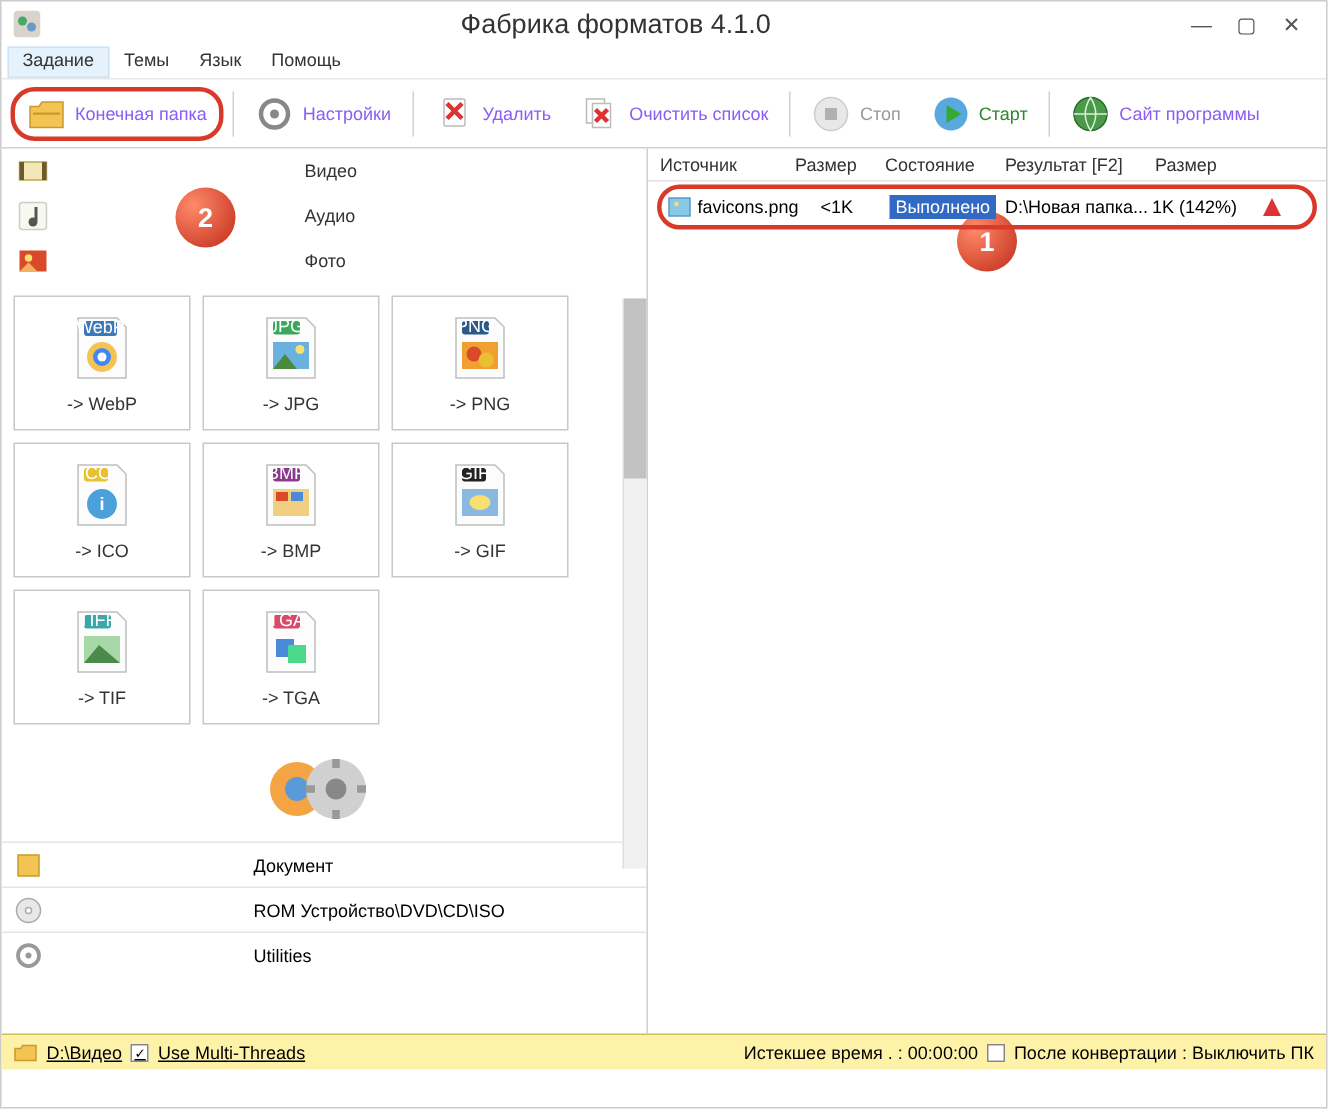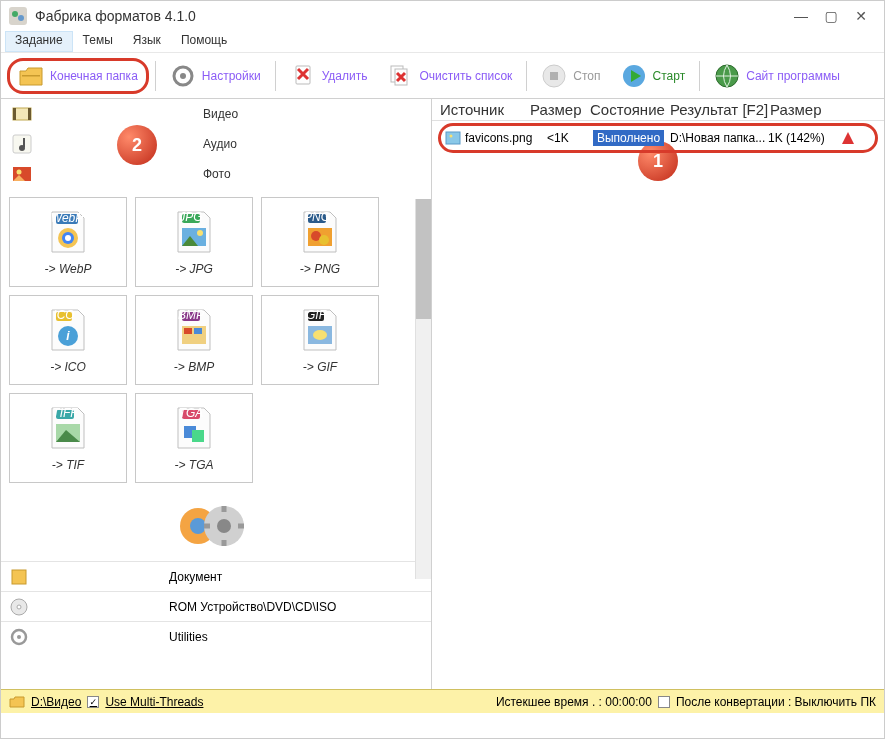--- a/index.html
+++ b/index.html
@@ -1,47 +1,47 @@
 <!DOCTYPE html>
 <html><head>
 <meta charset="utf-8">
 <style>
 * { box-sizing: border-box; margin: 0; padding: 0; font-family: "Segoe UI", Tahoma, sans-serif; font-size: 12px; }
 body { background: #fff; width: 885px; height: 739px; overflow: hidden; border: 1px solid #ccc; }
 .titlebar { display: flex; align-items: center; height: 30px; padding: 0 8px; }
 .titlebar .icon { width: 18px; height: 18px; margin-right: 8px; }
-.titlebar .title { flex: 1; color: #333; font-size: 14px; }
+.titlebar .title { flex: 1; color: #333; font-size: 18px; text-align: center; }
 .winbtn { width: 30px; text-align: center; color: #555; font-size: 14px; }
 .menubar { display: flex; height: 22px; padding: 0 4px; border-bottom: 1px solid #e8e8e8; }
 .menuitem { padding: 2px 10px; color: #333; }
 .menuitem.active { background: #e5f1fb; border: 1px solid #cce4f7; padding: 1px 9px; }
 .toolbar { display: flex; align-items: center; height: 46px; border-bottom: 1px solid #d0d0d0; padding: 0 4px; }
 .tbtn { display: flex; align-items: center; height: 36px; padding: 0 8px; margin: 0 2px; border-radius: 2px; }
 .tbtn .ico { width: 26px; height: 26px; margin-right: 6px; display: flex; align-items: center; justify-content: center; }
 .tbtn span.lab { color: #8b5cf6; }
 .tbtn.hl { border: 3px solid #d83a2a; border-radius: 16px; }
 .sep { width: 1px; height: 30px; background: #d0d0d0; margin: 0 4px; }
 .body { display: flex; height: 590px; }
 .left { width: 430px; position: relative; }
 .cats { display: flex; flex-direction: column; }
 .catrow { display: flex; align-items: center; height: 30px; padding-left: 10px; }
 .catrow .cico { width: 22px; height: 22px; margin-right: 170px; display:flex; align-items:center; justify-content:center;}
 .catrow .clab { color: #333; }
-.grid { display: flex; flex-wrap: wrap; padding: 4px 0 4px 4px; font-style: italic; }
+.grid { display: flex; flex-wrap: wrap; padding: 4px 0 4px 4px; }
 .card { width: 118px; height: 90px; border: 1px solid #c8c8c8; margin: 4px; display: flex; flex-direction: column; align-items: center; justify-content: center; background:#fff; }
 .card .thumb { width: 48px; height: 48px; position: relative; }
 .card .cap { margin-top: 6px; color: #333; }
 .scrollbar { position: absolute; right: 0; top: 100px; width: 16px; height: 380px; background: #f0f0f0; border-left:1px solid #e0e0e0;}
 .scrollbar .thumb2 { position: absolute; top: 0; width: 100%; height: 120px; background: #c2c2c2; }
 .gearrow { display:flex; justify-content:center; padding:12px 0;}
 .listrow { display:flex; align-items:center; height:30px; border-top:1px solid #e4e4e4; padding-left:8px;}
 .listrow .lico{width:20px;height:20px;margin-right:140px;display:flex;align-items:center;justify-content:center;}
 .right { flex: 1; border-left: 1px solid #d0d0d0; }
 .theadr { display: flex; height: 22px; align-items: center; border-bottom: 1px solid #e0e0e0; padding-left:8px;}
-.th { font-size: 15px; color: #333; }
+.th { font-size: 12px; color: #333; }
 .th.src{width:90px;} .th.sz{width:60px;} .th.st{width:80px;} .th.res{width:100px;} .th.sz2{width:80px;}
 .filerow-wrap { border: 3px solid #d83a2a; border-radius: 16px; margin: 2px 6px; padding: 2px 4px; position:relative;}
 .filerow { display: flex; align-items: center; height: 20px; }
 .filerow .fico { width:16px; height:16px; margin-right:4px;}
 .filerow .fname{width:82px;} .filerow .fsz{width:46px;} .filerow .fst{width:71px; background:#316ac5; color:#fff; text-align:center; padding:1px 0;} .filerow .fres{width:104px; padding-left:6px;} .filerow .fsz2{width:70px;}
 .uparrow { width: 0; height: 0; border-left: 6px solid transparent; border-right: 6px solid transparent; border-bottom: 12px solid #d33; margin-left:4px;}
 .badge { position: absolute; width: 34px; height: 34px; border-radius: 50%; display: flex; align-items: center; justify-content: center; color: #fff; font-size: 18px; font-weight: bold; }
 .badge::before { content:""; position:absolute; inset:-3px; border-radius:50%; background: radial-gradient(circle at 30% 30%, #ff8a6a, #c02a18); z-index:-1;}
 .badge.b1 { left: 200px; top: 18px; }
 .b2wrap { position:absolute; left:120px; top:128px;}

